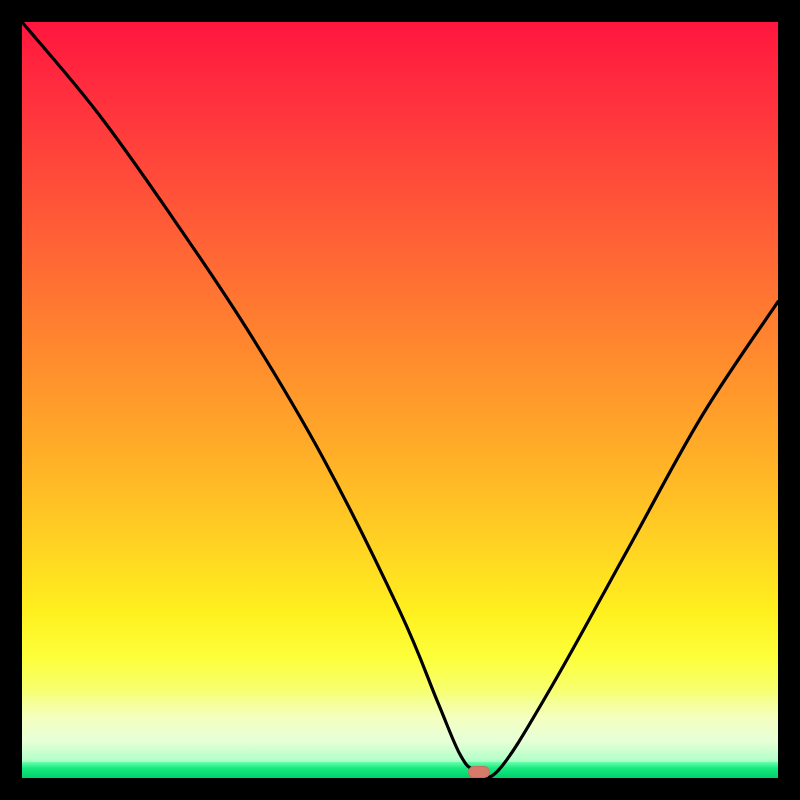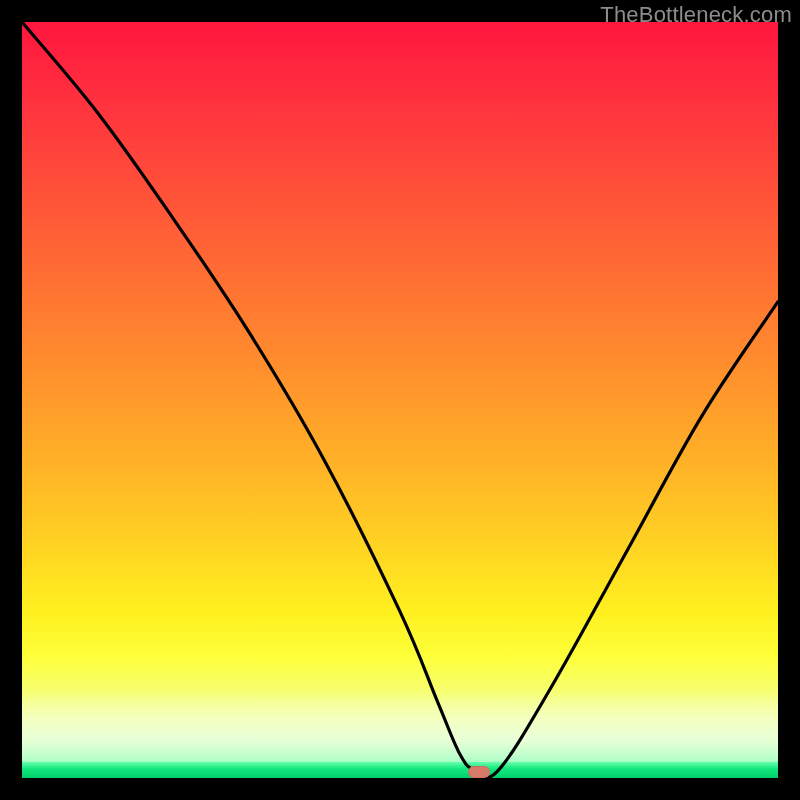--- a/index.html
+++ b/index.html
@@ -106,14 +106,13 @@
     <div class="pale-band"></div>
     <div class="green-strip"></div>
 
     <svg class="curve" viewBox="0 0 756 756" preserveAspectRatio="none">
       <path id="curve-path" d="M 0.00 0.00 C 13.61 16.33, 48.38 55.34, 75.60 90.72 C 102.82 126.10, 123.98 157.10, 151.20 196.56 C 178.42 236.02, 199.58 266.41, 226.80 309.96 C 254.02 353.51, 275.18 388.13, 302.40 438.48 C 329.62 488.83, 357.59 546.13, 378.00 589.68 C 398.41 633.23, 404.91 654.54, 415.80 680.40 C 426.69 706.26, 431.68 721.07, 438.48 733.32 C 445.28 745.57, 446.80 745.72, 453.60 748.44 C 460.40 751.16, 462.67 763.41, 476.28 748.44 C 489.89 733.47, 506.07 704.74, 529.20 665.28 C 552.33 625.82, 577.58 578.19, 604.80 529.20 C 632.02 480.21, 653.18 438.03, 680.40 393.12 C 707.62 348.21, 742.39 300.13, 756.00 279.72" fill="none" stroke="#000" stroke-width="3.2" stroke-linecap="round" stroke-linejoin="round"></path>
     </svg>
 
     <div id="optimal-marker" class="marker" style="left: 446.38px; top: 743.952px; background: rgb(216, 122, 106);"></div>
   </div>
 
-  <div class="watermark">TheBottleneck.com</div>
 </div>
 
 </body></html>

